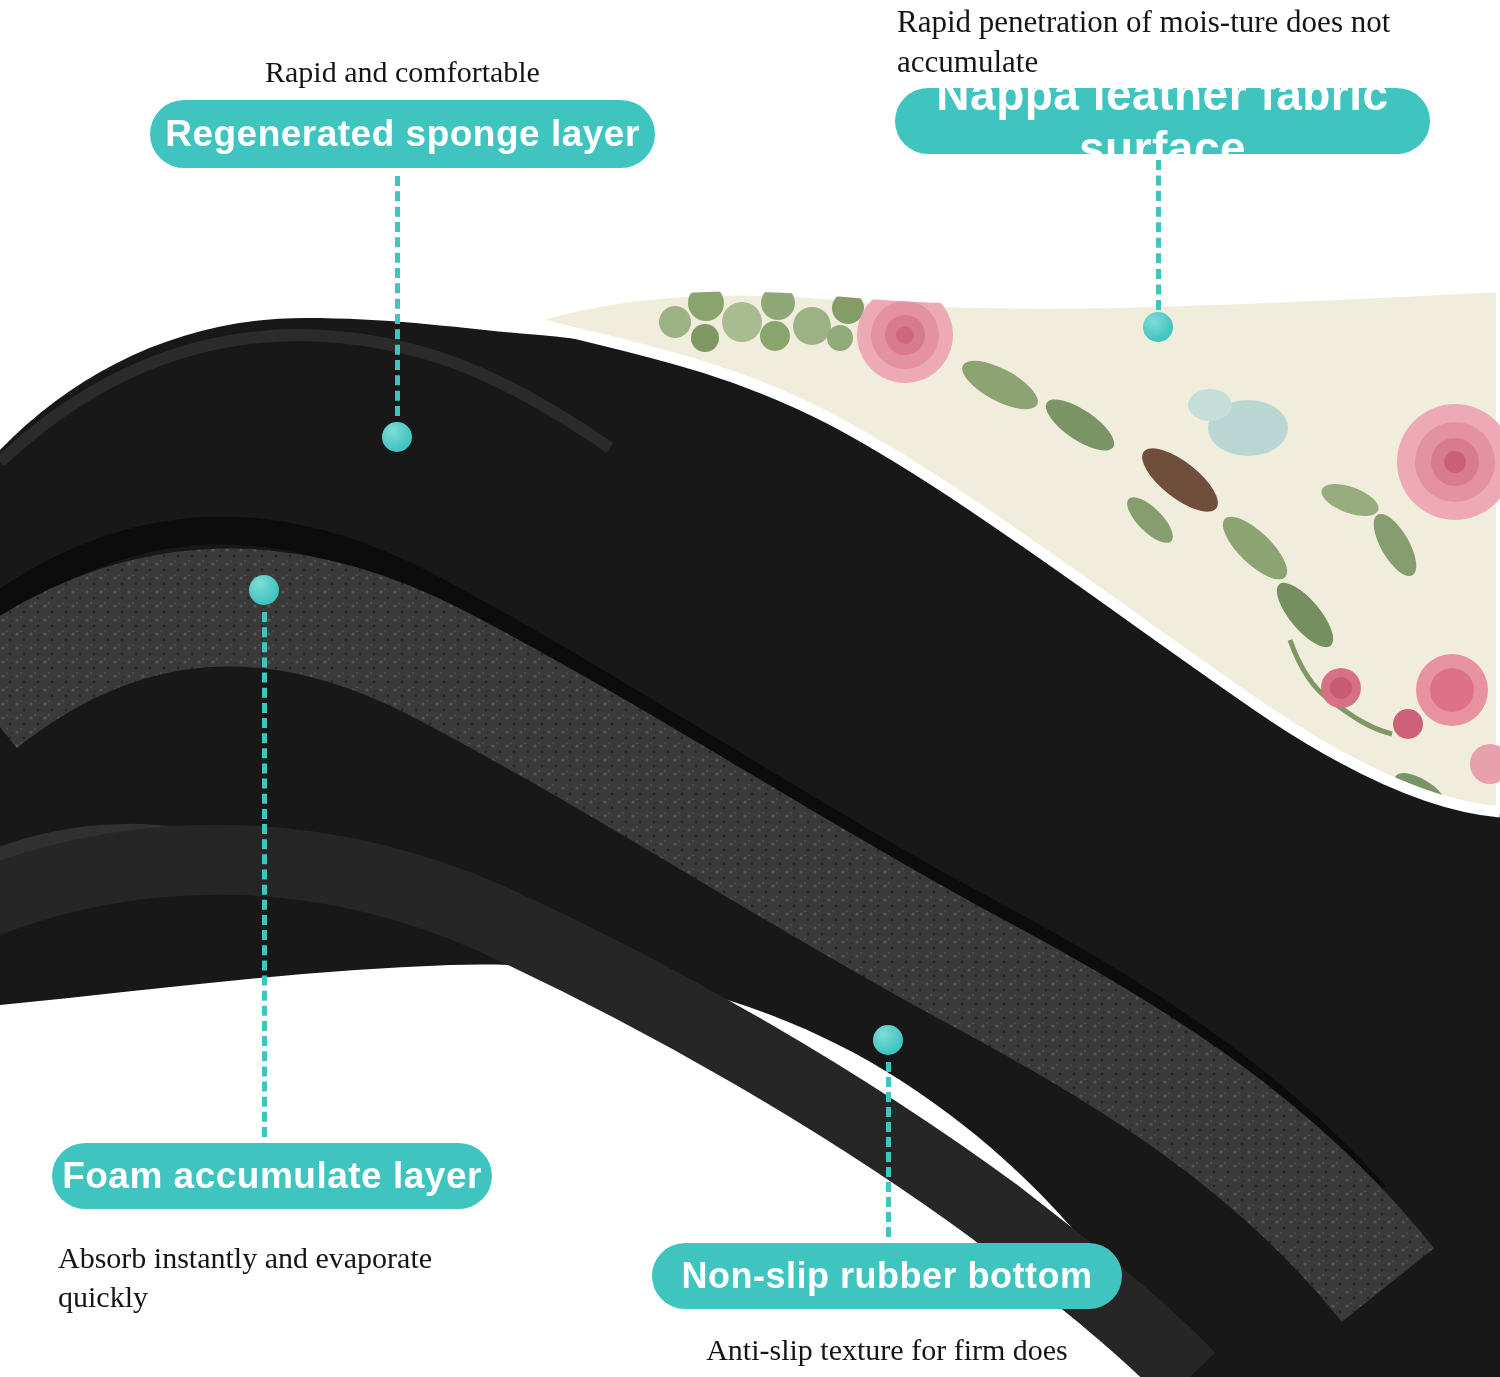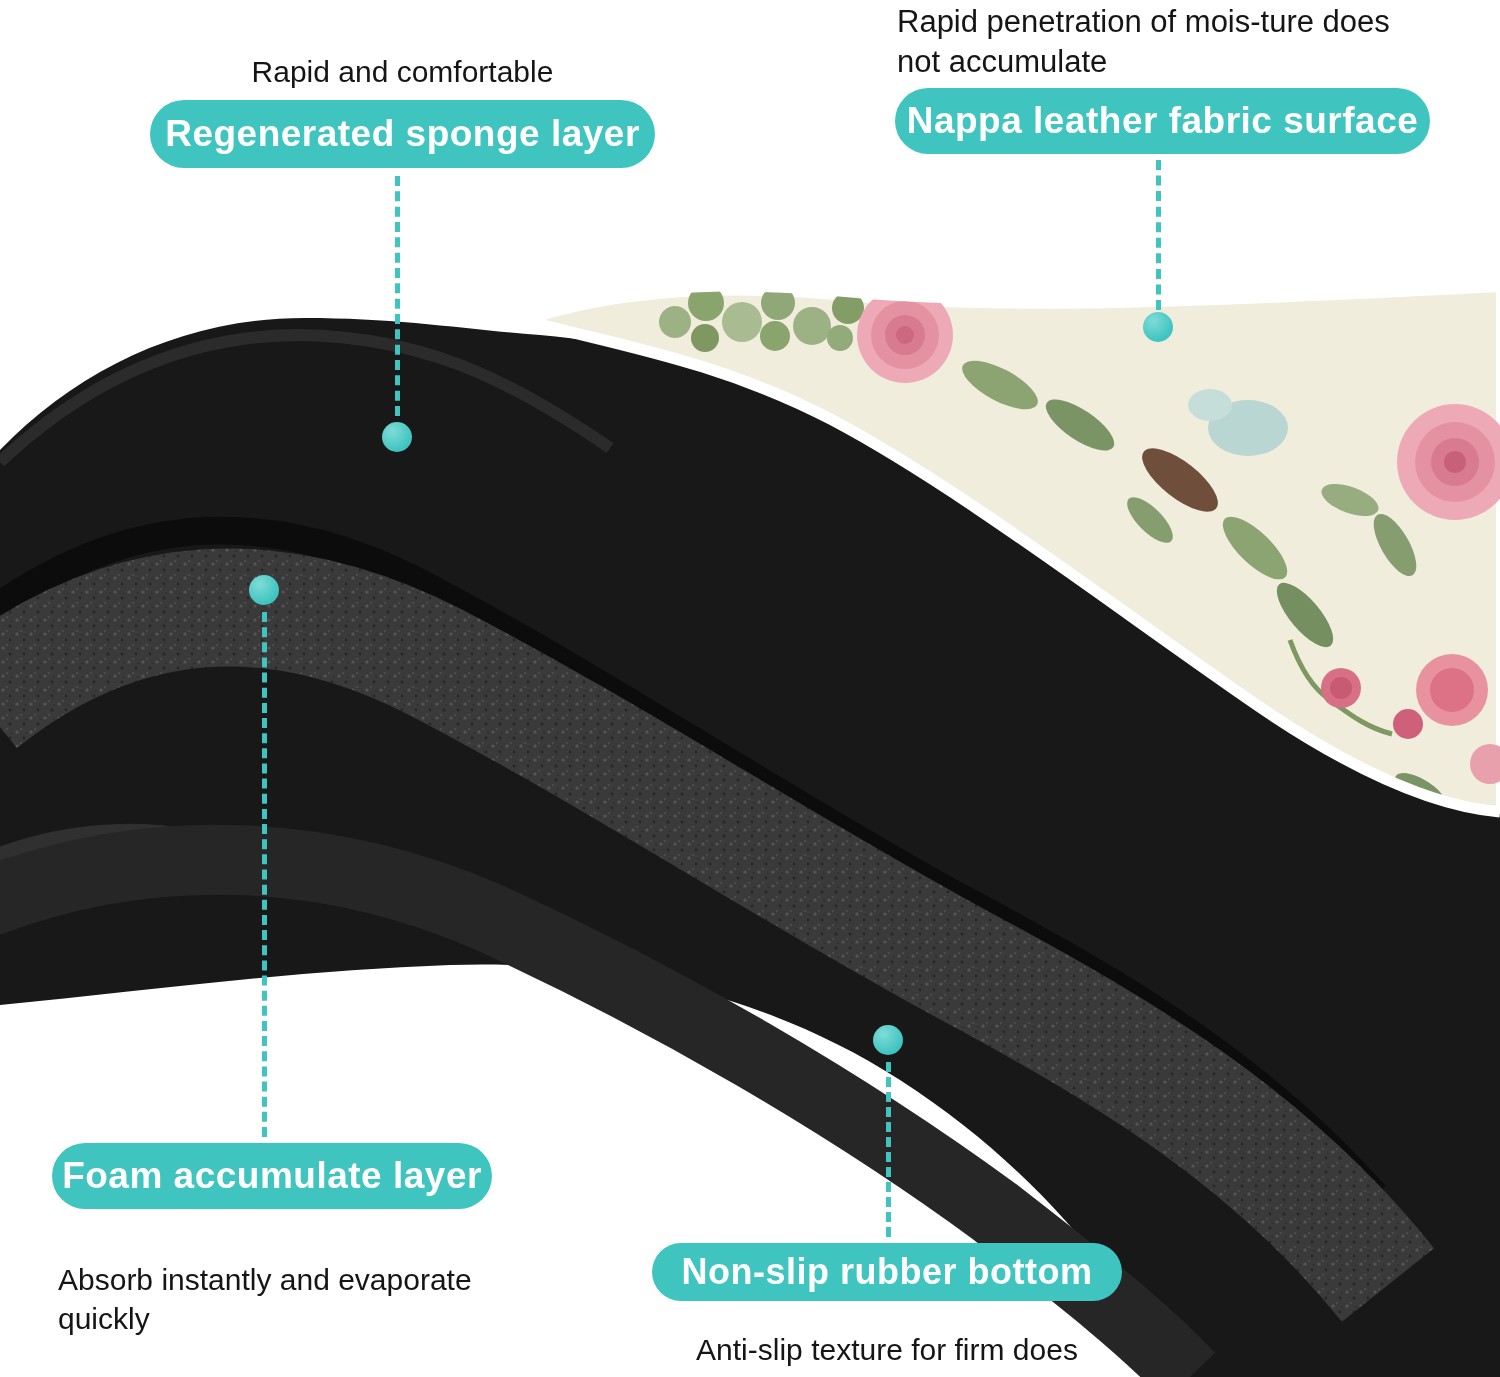--- a/index.html
+++ b/index.html
@@ -15,20 +15,21 @@
     background:#ffffff;
     font-family:"Liberation Sans", sans-serif;
     color:var(--body-text);
   }
   .stage svg{position:absolute;left:0;top:0;}
   .note{
     position:absolute;
     font-size:30px;
     line-height:1.3;
     color:var(--body-text);
+    font-family:Liberation Serif, serif;
   }
   .pill{
     position:absolute;
     background:var(--accent);
     color:var(--pill-text);
     font-weight:700;
     font-size:36px;
     display:flex;align-items:center;justify-content:center;
     border-radius:44px;
     text-align:center;
@@ -163,32 +164,32 @@
 
   <div class="note" style="left:150px;top:52px;width:505px;text-align:center;">Rapid and comfortable</div>
 
   <div class="pill" style="left:150px;top:100px;width:505px;height:68px;font-size:37px;">Regenerated sponge layer</div>
 
   <div class="dash-line" style="left:395px;top:176px;height:240px;"></div>
   <div class="dot" style="left:382px;top:422px;"></div>
 
   <div class="note" style="left:897px;top:2px;width:525px;font-size:31px;">Rapid penetration of mois-ture does not accumulate</div>
 
-  <div class="pill" style="left:895px;top:88px;width:535px;height:66px;font-size:37px;">Nappa leather fabric surface</div>
+  <div class="pill" style="left:895px;top:88px;width:535px;height:66px;font-size:46px;">Nappa leather fabric surface</div>
 
   <div class="dash-line" style="left:1156px;top:160px;height:150px;"></div>
   <div class="dot" style="left:1143px;top:312px;"></div>
 
   <div class="dot" style="left:249px;top:575px;"></div>
   <div class="dash-line" style="left:262px;top:612px;height:525px;"></div>
 
   <div class="pill" style="left:52px;top:1143px;width:440px;height:66px;font-size:37px;">Foam accumulate layer</div>
 
-  <div class="note" style="left:58px;top:1238px;width:470px;margin-top:22px;">Absorb instantly and evaporate quickly</div>
+  <div class="note" style="left:58px;top:1238px;width:470px;">Absorb instantly and evaporate quickly</div>
 
   <div class="dot" style="left:873px;top:1025px;"></div>
   <div class="dash-line" style="left:886px;top:1062px;height:175px;"></div>
 
-  <div class="pill" style="left:652px;top:1243px;width:470px;height:58px;font-size:36px;">Non-slip rubber bottom</div>
+  <div class="pill" style="left:652px;top:1243px;width:470px;height:66px;font-size:36px;">Non-slip rubber bottom</div>
 
   <div class="note" style="left:652px;top:1330px;width:470px;text-align:center;">Anti-slip texture for firm does</div>
 
 </div>
 
 </body></html>

